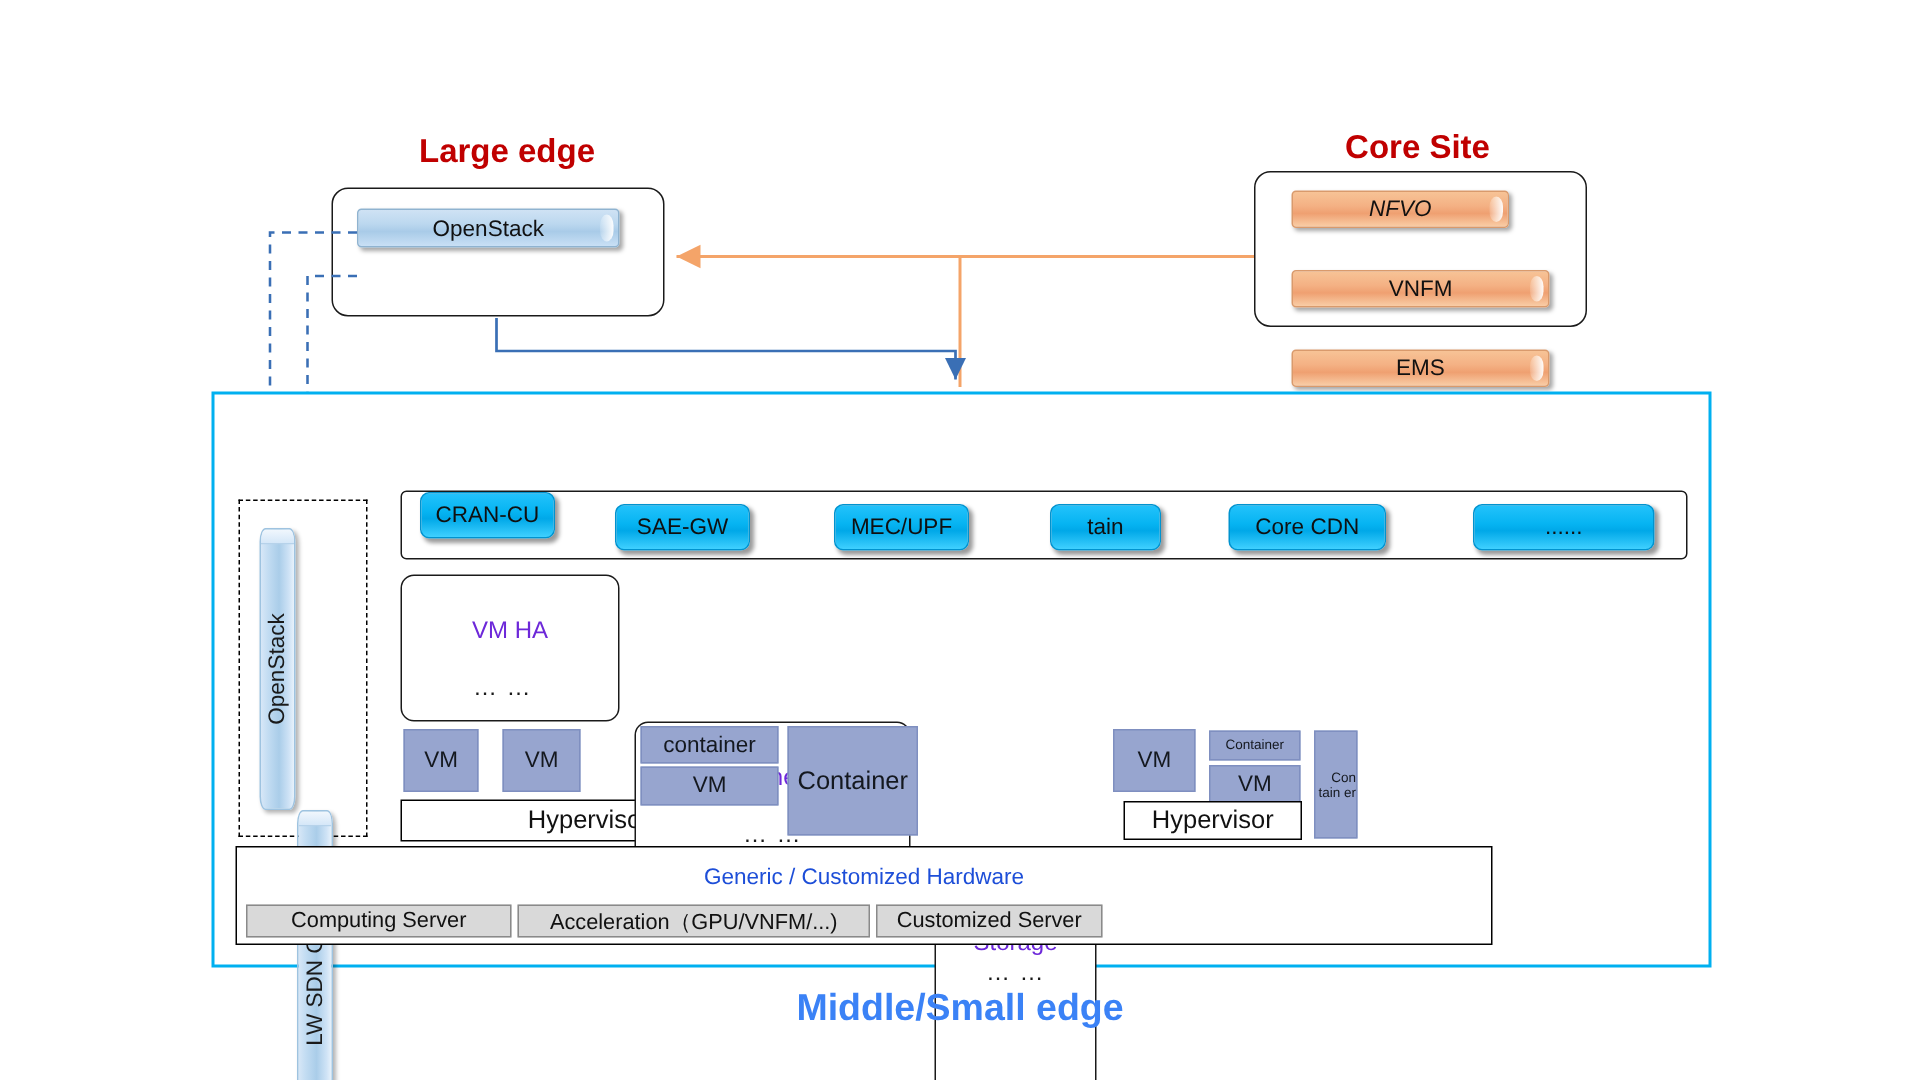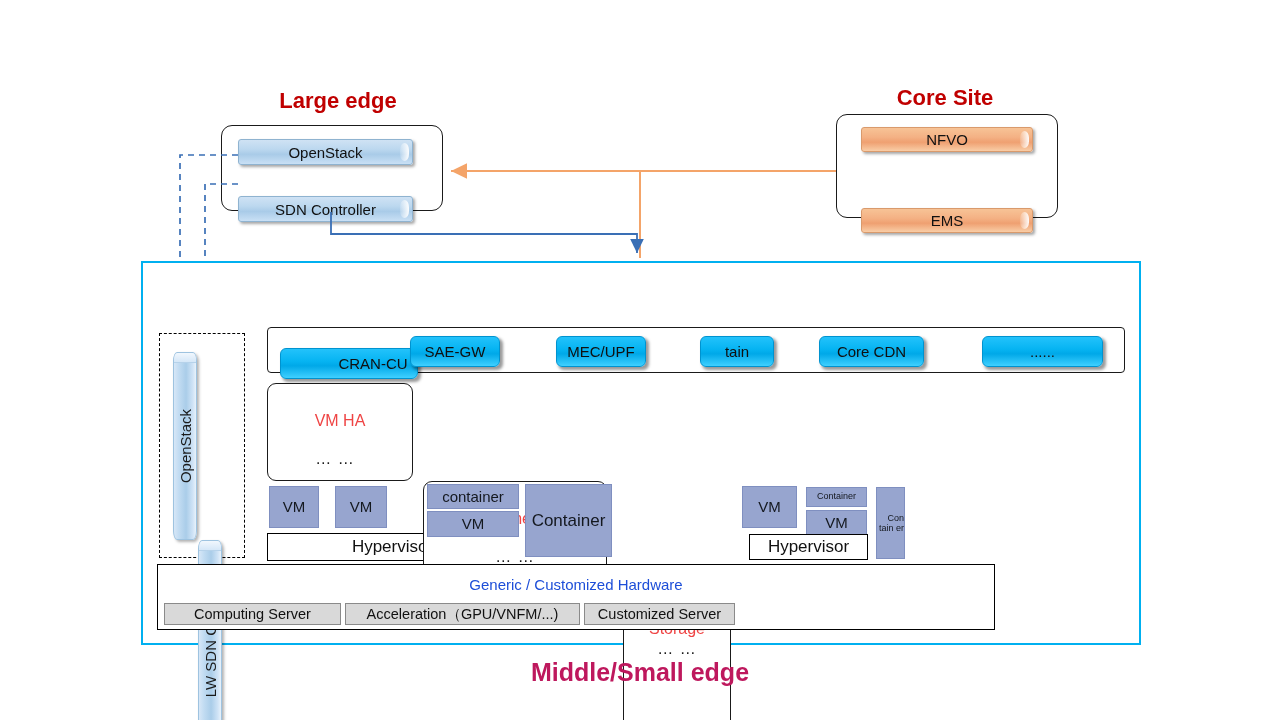--- a/index.html
+++ b/index.html
@@ -14,21 +14,21 @@
 
   
   .sec-title{
     color:#C00000;
     font-weight:bold;
     font-size:22px;
     text-align:center;
     white-space:nowrap;
   }
   .bottom-title{
-    color:#be185d;
+    color:#3b82f6;
     font-weight:bold;
     font-size:25px;
     text-align:center;
     white-space:nowrap;
   }
 
   
   .rbox{
     border:1.6px solid #1a1a1a;
     border-radius:11px;
@@ -119,21 +119,21 @@
   
   .card{
     box-sizing:border-box;
     border:1.3px solid #1a1a1a;
     border-radius:9px;
     background:#fff;
     position:relative;
   }
   .card .hdr{
     position:absolute;left:0;right:0;
-    text-align:center;color:#ef4444;font-size:16px;line-height:1.12;
+    text-align:center;color:#6d28d9;font-size:16px;line-height:1.12;
   }
   .card .dots{
     position:absolute;text-align:center;color:#1a1a1a;font-size:16px;
     letter-spacing:1px;
   }
 
   
   .vm{
     box-sizing:border-box;
     background:#97A5CF;
@@ -173,28 +173,28 @@
 </head>
 <body>
 
 <div class="abs sec-title" style="left:238px;top:88px;width:200px;">Large edge</div>
 <div class="abs sec-title" style="left:845px;top:85px;width:200px;">Core Site</div>
 
 <div class="abs rbox" style="left:221px;top:125px;width:222px;height:86px;">
   <div class="pill blue abs" style="left:16px;top:13px;width:175px;height:26px;">
     <span>OpenStack</span>
   </div>
-  <div class="pill blue abs" style="left:16px;top:44px;width:175px;height:26px;">
-    <span>SDN Controller</span>
-  </div>
 </div>
 
 <div class="abs rbox" style="left:836px;top:114px;width:222px;height:104px;">
-  <div class="pill orange abs" style="left:24px;top:12px;width:172px;height:25px;">
+  <div class="pill orange abs" style="left:24px;top:12px;width:145px;height:25px;font-style:italic;">
     <span>NFVO</span>
+  </div>
+  <div class="pill orange abs" style="left:24px;top:40px;width:172px;height:25px;">
+    <span>VNFM</span>
   </div>
   <div class="pill orange abs" style="left:24px;top:68px;width:172px;height:25px;">
     <span>EMS</span>
   </div>
 </div>
 
 <svg class="overlay">
   <defs>
     <marker id="arrOrange" markerWidth="9" markerHeight="9" refX="8" refY="4.5" orient="auto">
       <path d="M8,4.5 L0,0.6 L0,8.4 z" fill="#F4A469"></path>
@@ -233,21 +233,21 @@
     <span>OpenStack</span>
   </div>
   <div class="abs pillar" style="left:38px;top:18px;width:24px;height:188px;">
     <div class="cap"></div>
     <span>LW SDN Controller</span>
   </div>
 
 </div>
 
 <div class="abs vnf-row" style="left:267px;top:327px;width:858px;height:46px;">
-  <div class="vnf" style="left:12px;top:20px;width:88px;height:29px;padding-left:48px;">
+  <div class="vnf" style="left:12px;top:0;width:88px;height:29px;">
     <span>CRAN-CU</span>
   </div>
   <div class="vnf" style="left:142px;top:8px;width:88px;height:29px;">
     <span>SAE-GW</span>
   </div>
   <div class="vnf" style="left:288px;top:8px;width:88px;height:29px;justify-content:center;">
     <span>MEC/UPF</span>
   </div>
   <div class="vnf" style="left:432px;top:8px;width:72px;height:29px;">
     <span>tain</span>

